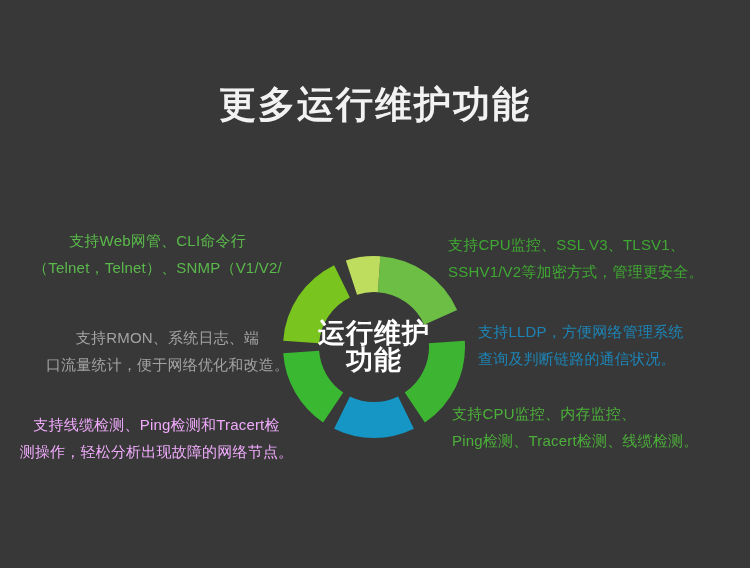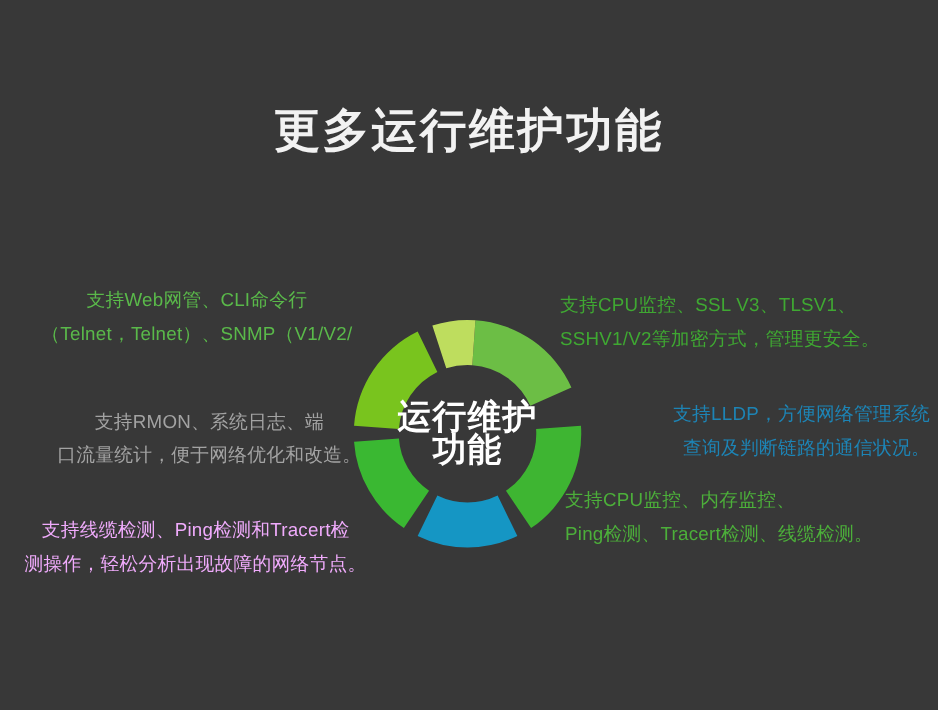--- a/index.html
+++ b/index.html
@@ -82,22 +82,22 @@
     text-align: left;
   }
   .callout .ln {
     display: block;
     white-space: nowrap;
   }
   #callout-web   { left: 10px;  top: 184px; width: 295px; color: #5ab94a; }
   #callout-rmon  { left: 30px;  top: 281px; width: 275px; color: #a3a3a3; }
   #callout-cable { left: 8px;   top: 368px; width: 297px; color: #f0abfc; }
   #callout-https { left: 448px; top: 188px; width: 296px; color: #3fa832; }
-  #callout-lldp  { left: 478px; top: 275px; width: 266px; color: #1d84b5; text-align: right; }
-  #callout-cpu   { left: 452px; top: 344px; width: 292px; color: #4caf3a; }
+  #callout-lldp  { left: 478px; top: 275px; width: 266px; color: #1d84b5; }
+  #callout-cpu   { left: 452px; top: 357px; width: 292px; color: #4caf3a; }
 </style>
 </head>
 <body>
 
 <div id="slide">
 
   <div id="page-title">更多运行维护功能</div>
 
   <div id="donut-wrap">
     <svg id="donut-svg" viewBox="0 0 186 186">

